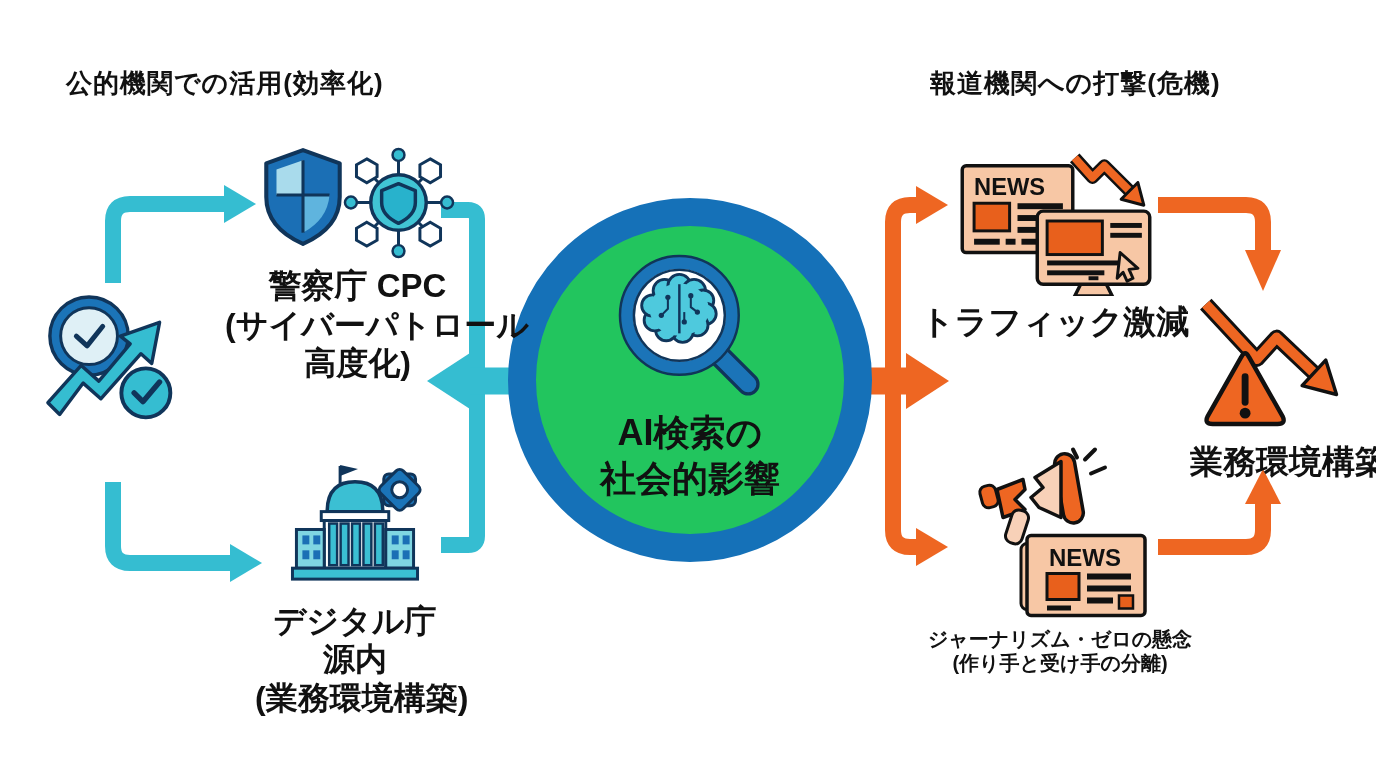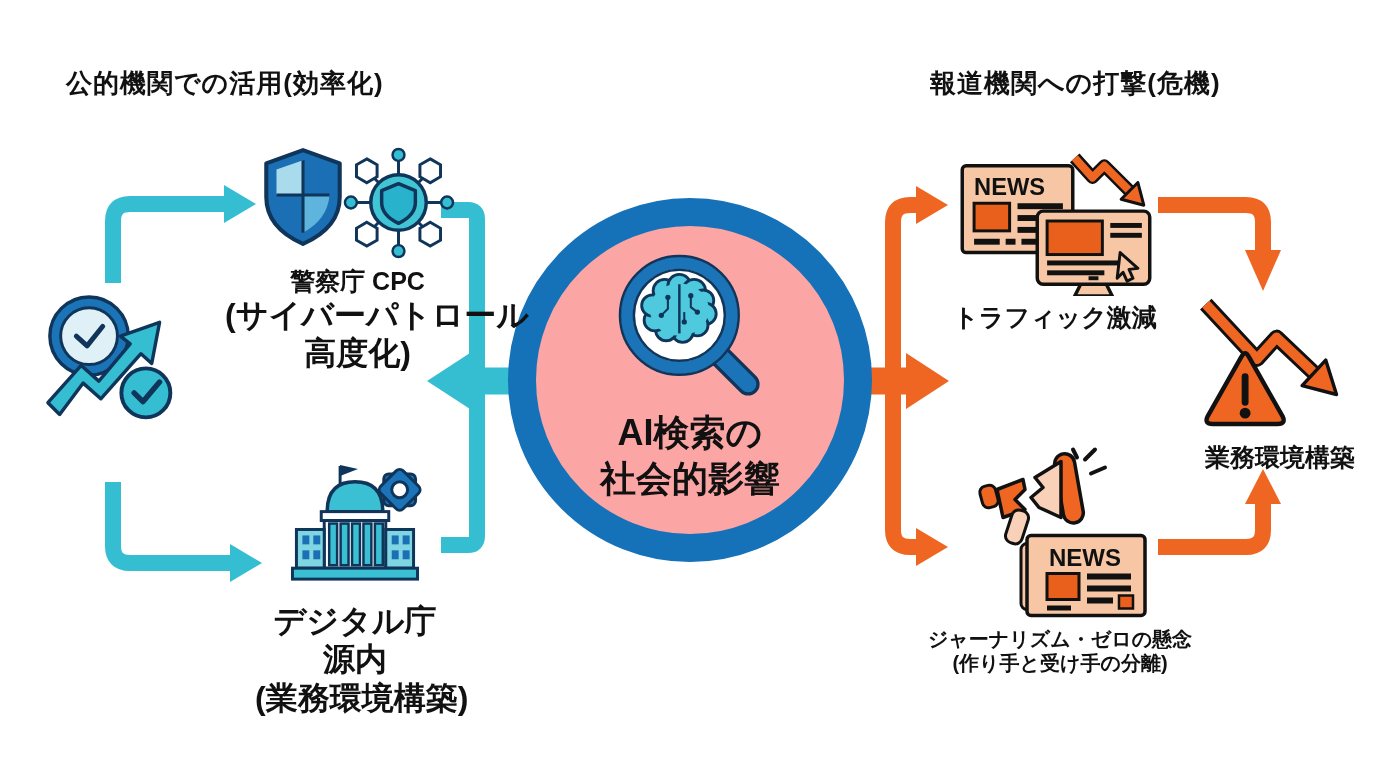--- a/index.html
+++ b/index.html
@@ -9,29 +9,29 @@
     font-family:"Liberation Sans","DejaVu Sans",sans-serif;
     color:#111;
   }
   .abs{position:absolute;}
   .hdr{
     font-size:26px;font-weight:800;letter-spacing:1px;white-space:nowrap;z-index:3;
   }
   #connector-layer{position:absolute;left:0;top:0;z-index:1;}
   .node{position:absolute;z-index:2;text-align:center;}
   .node .lbl{font-weight:800;line-height:1.2;white-space:nowrap;}
-  .f25{font-size:25px;}
+  .f25{font-size:33px;}
   .f24{font-size:32px;}
   .f23{font-size:20px;}
   .iconrow{display:flex;align-items:flex-start;justify-content:center;}
   
   #center-circle{
     position:absolute;left:508px;top:198px;width:364px;height:364px;
     box-sizing:border-box;border:28px solid #1571B8;border-radius:50%;
-    background:#fca5a5;z-index:2;
+    background:#22c55e;z-index:2;
     display:flex;flex-direction:column;align-items:center;justify-content:flex-start;
   }
   #center-circle .ctext{
     font-size:36px;font-weight:800;line-height:1.28;text-align:center;margin-top:-2px;
   }
 </style>
 </head>
 <body>
 
 <div class="abs hdr" style="left:66px;top:66px;">公的機関での活用(効率化)</div>

